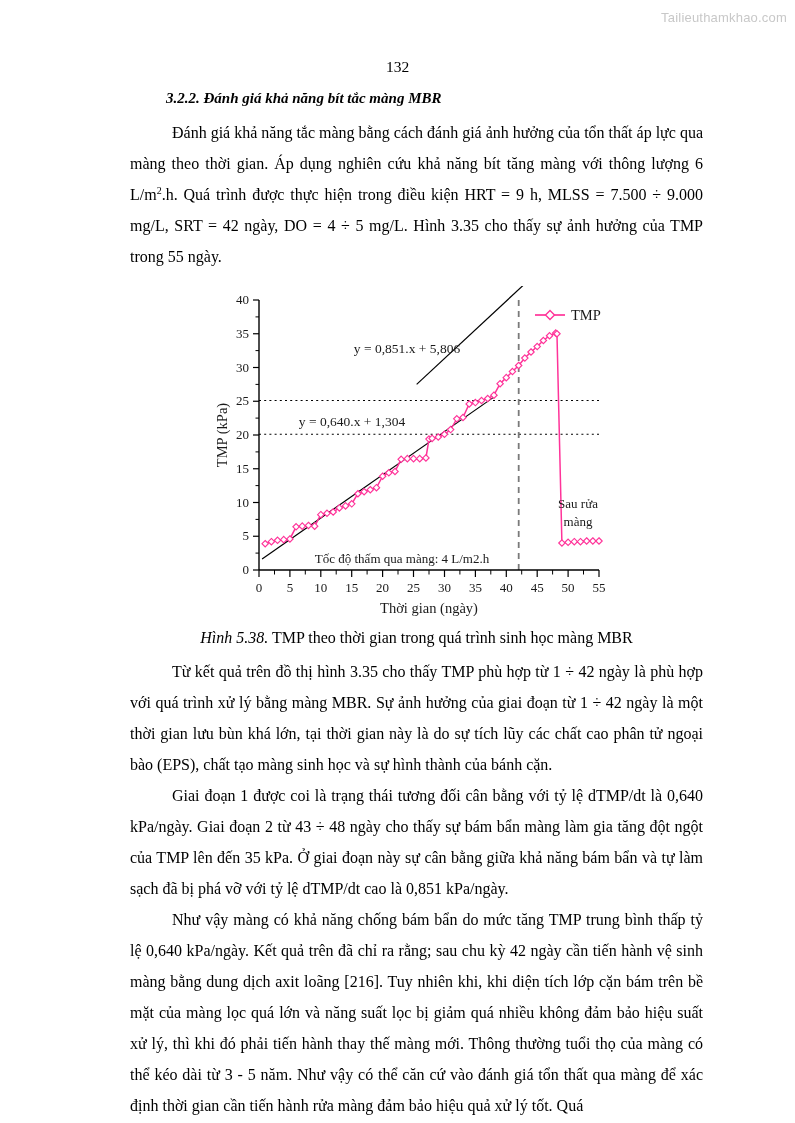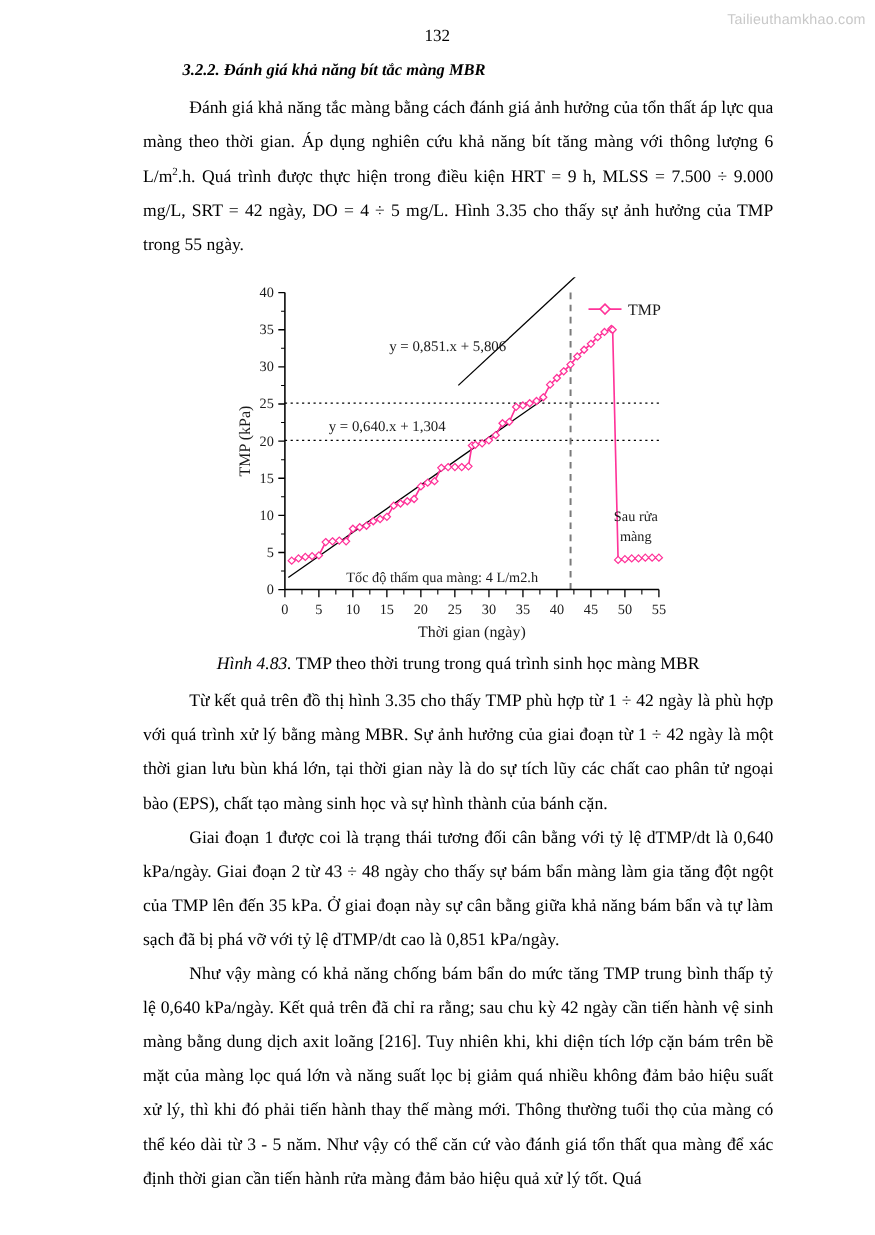--- a/index.html
+++ b/index.html
@@ -16,21 +16,21 @@
   .watermark {
     position:absolute; top:10px; right:8px;
     font-family:"Liberation Sans", sans-serif;
     font-size:13px; color:#c8c8c8; letter-spacing:0.2px;
     user-select:none;
   }
 
   .page-number {
     text-align:center;
     font-size:15.5px;
-    margin:0; padding-top:24px;
+    margin:0; padding-top:58px;
   }
 
   .content { padding:0 92px 0 92px;margin-left:38px; }
 
   h2.heading {
     font-size:15px;
     font-weight:bold; font-style:italic;
     margin:14px 0 10px 36px;
     font-family:"Liberation Serif", serif;
   }
@@ -235,20 +235,20 @@
 
           <g>
             <line x1="328" y1="29" x2="358" y2="29" stroke="#FF3399" stroke-width="1.7"></line>
             <path d="M 343 24.5 L 347.5 29 L 343 33.5 L 338.5 29 Z" fill="#ffffff" stroke="#FF3399" stroke-width="1.4"></path>
             <text x="364" y="34" font-size="14.5">TMP</text>
           </g>
         </svg>
       </div>
     </div>
 
-    <p class="caption"><i>Hình 4.83.</i><span> TMP theo thời trung trong quá trình sinh học màng MBR</span></p>
+    <p class="caption"><i>Hình 5.38.</i><span> TMP theo thời gian trong quá trình sinh học màng MBR</span></p>
 
     <p class="body">Từ kết quả trên đồ thị hình 3.35 cho thấy TMP phù hợp từ 1 ÷ 42 ngày là phù hợp với quá trình xử lý bằng màng MBR. Sự ảnh hưởng của giai đoạn từ 1 ÷ 42 ngày là một thời gian lưu bùn khá lớn, tại thời gian này là do sự tích lũy các chất cao phân tử ngoại bào (EPS), chất tạo màng sinh học và sự hình thành của bánh cặn.</p>
     <p class="body">Giai đoạn 1 được coi là trạng thái tương đối cân bằng với tỷ lệ dTMP/dt là 0,640 kPa/ngày. Giai đoạn 2 từ 43 ÷ 48 ngày cho thấy sự bám bẩn màng làm gia tăng đột ngột của TMP lên đến 35 kPa. Ở giai đoạn này sự cân bằng giữa khả năng bám bẩn và tự làm sạch đã bị phá vỡ với tỷ lệ dTMP/dt cao là 0,851 kPa/ngày.</p>
     <p class="body">Như vậy màng có khả năng chống bám bẩn do mức tăng TMP trung bình thấp tỷ lệ 0,640 kPa/ngày. Kết quả trên đã chỉ ra rằng; sau chu kỳ 42 ngày cần tiến hành vệ sinh màng bằng dung dịch axit loãng [216]. Tuy nhiên khi, khi diện tích lớp cặn bám trên bề mặt của màng lọc quá lớn và năng suất lọc bị giảm quá nhiều không đảm bảo hiệu suất xử lý, thì khi đó phải tiến hành thay thế màng mới. Thông thường tuổi thọ của màng có thể kéo dài từ 3 - 5 năm. Như vậy có thể căn cứ vào đánh giá tổn thất qua màng để xác định thời gian cần tiến hành rửa màng đảm bảo hiệu quả xử lý tốt. Quá</p>
 
   </div>
 </div>
 
 </body></html>

